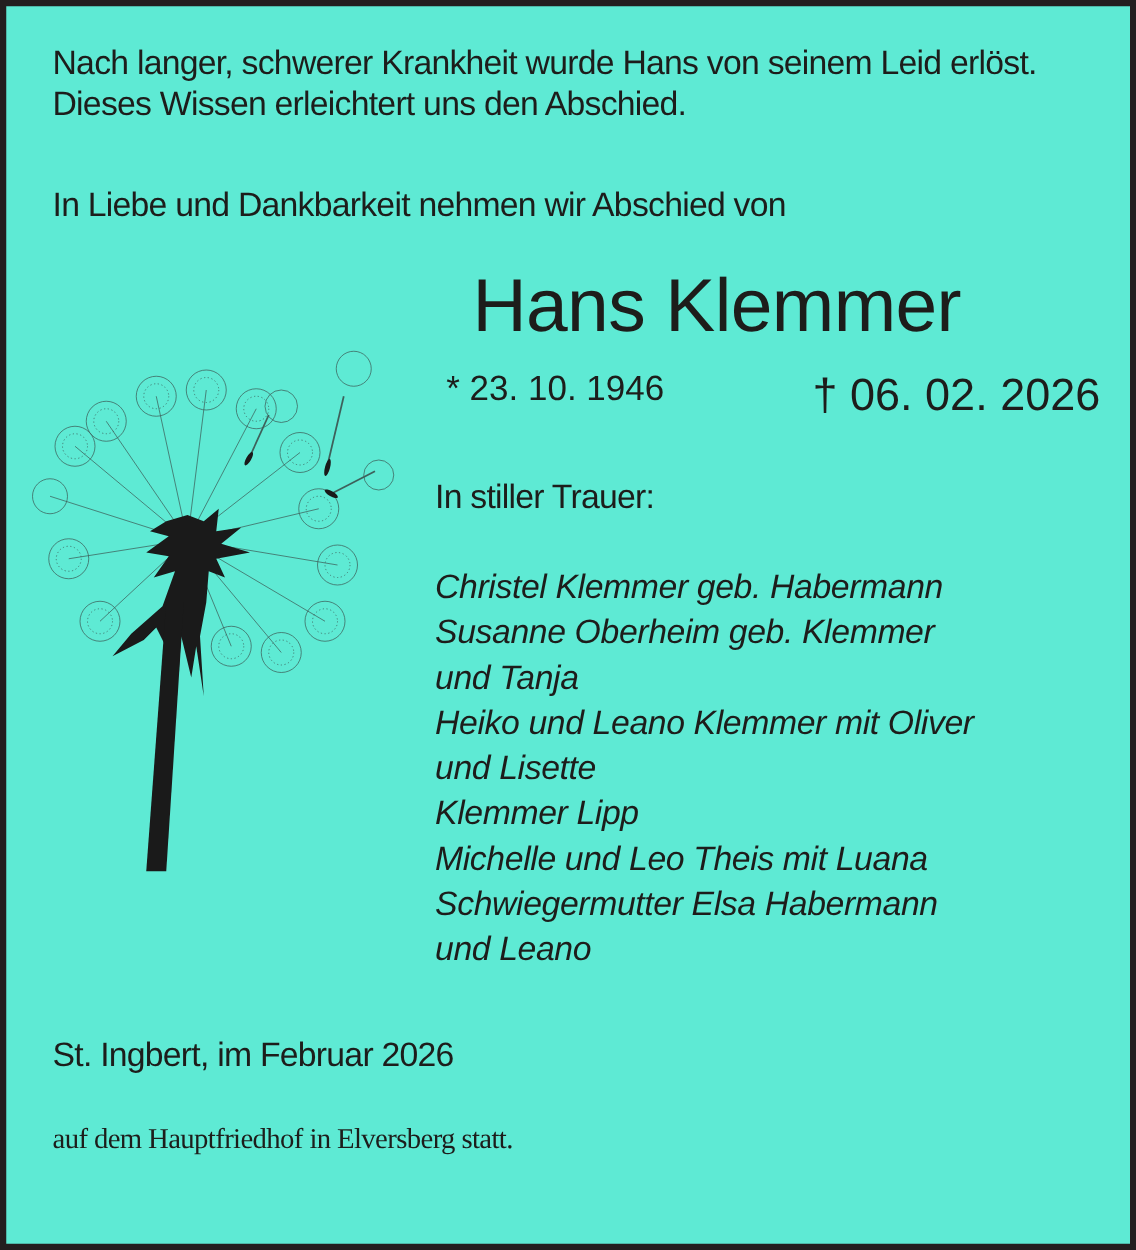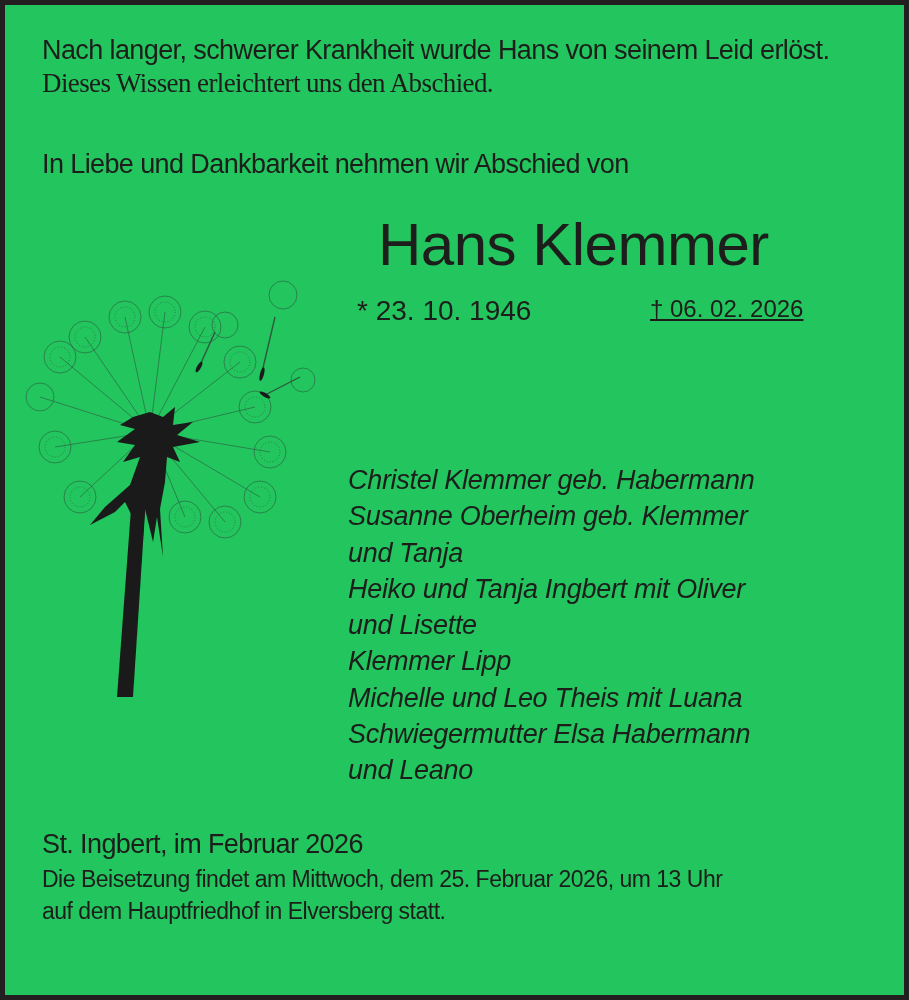--- a/index.html
+++ b/index.html
@@ -1,34 +1,34 @@
 <!DOCTYPE html>
 <html><head>
   <meta charset="utf-8">
   <style>
     html, body { margin: 0; padding: 0; }
     body { width: 909px; height: 1000px; background: #231f20; position: relative; overflow: hidden; }
     .card {
       position: absolute; left: 5px; top: 5px; width: 899px; height: 990px;
-      background: #22c55e; color: #1d1d1b;
+      background: #5eead4; color: #1d1d1b;
       font-family: "Liberation Sans", sans-serif;
     }
     .t { position: absolute; white-space: nowrap; font-size: 27px; letter-spacing: -0.6px; transform-origin: 0 0; }
     .intro1 { left: 37px; top: 30px; }
-    .intro2 { left: 37px; top: 63px; font-family: Liberation Serif, serif; }
+    .intro2 { left: 37px; top: 63px; }
     .intro3 { left: 37px; top: 144px; }
     .name { left: 373px; top: 205px; font-size: 60px; font-weight: normal; letter-spacing: -0.5px; }
     .birth { left: 352px; top: 290px; font-size: 28px; letter-spacing: 0; }
-    .death { left: 645px; top: 290px; font-size: 24px; letter-spacing: 0; text-decoration: underline; }
+    .death { left: 645px; top: 290px; font-size: 36px; letter-spacing: 0; }
     .mourn-title { left: 343px; top: 377px; font-size: 27px; }
-    .mourners { position: absolute; left: 343px; top: 457px; margin: 0; padding: 0; list-style: none; }
+    .mourners { position: absolute; left: 343px; top: 446px; margin: 0; padding: 0; list-style: none; }
     .mourners li { font-size: 27px; font-style: italic; line-height: 36.3px; white-space: nowrap; letter-spacing: -0.3px; }
     .place { left: 37px; top: 824px; }
     .burial1 { left: 37px; top: 861px; font-size: 23px; letter-spacing: -0.5px; }
-    .burial2 { left: 37px; top: 893px; font-size: 23px; letter-spacing: -0.5px; }
+    .burial2 { left: 37px; top: 893px; font-size: 23px; letter-spacing: -0.5px; font-family: Liberation Serif, serif; }
     .undertaker { left: 37px; top: 935px; font-size: 23px; letter-spacing: -0.5px; }
     .dandelion { position: absolute; left: 20px; top: 272px; width: 320px; height: 425px; }
   </style>
 </head>
 <body>
 
 <div class="card">
   <div class="t intro1">Nach langer, schwerer Krankheit wurde Hans von seinem Leid erlöst.</div>
   <div class="t intro2">Dieses Wissen erleichtert uns den Abschied.</div>
   <div class="t intro3">In Liebe und Dankbarkeit nehmen wir Abschied von</div>
@@ -100,28 +100,28 @@
     <path d="M125 135 L108 140 L95 148 L110 152 L92 165 L110 168 L98 185 L115 180 L105 208 L80 230 L65 248 L90 235 L100 225 L110 245 L118 260 L120 232 L128 265 L132 240 L138 280 L135 232 L140 205 L142 180 L155 185 L148 170 L175 165 L152 158 L168 145 L148 148 L150 130 L138 140 Z" fill="#1a1a1a"></path>
 
     <path d="M108 205 L122 205 L108 420 L92 420 Z" fill="#1a1a1a"></path>
     <g fill="#1a1a1a">
       <ellipse cx="237" cy="97" rx="2" ry="7" transform="rotate(15 237 97)"></ellipse>
       <ellipse cx="174" cy="90" rx="2" ry="6" transform="rotate(30 174 90)"></ellipse>
       <ellipse cx="240" cy="118" rx="2" ry="6" transform="rotate(-60 240 118)"></ellipse>
     </g>
   </svg>
 
+  <div class="t mourn-title">In stiller Trauer:</div>
   <ul class="mourners">
     <li>Christel Klemmer geb. Habermann</li>
     <li>Susanne Oberheim geb. Klemmer</li>
     <li>und Tanja</li>
-    <li>Heiko und Tanja Ingbert mit Oliver</li>
+    <li>Heiko und Leano Klemmer mit Oliver</li>
     <li>und Lisette</li>
     <li>Klemmer Lipp</li>
     <li>Michelle und Leo Theis mit Luana</li>
     <li>Schwiegermutter Elsa Habermann</li>
     <li>und Leano</li>
   </ul>
 
   <div class="t place">St. Ingbert, im Februar 2026</div>
-  <div class="t burial1">Die Beisetzung findet am Mittwoch, dem 25. Februar 2026, um 13 Uhr</div>
   <div class="t burial2">auf dem Hauptfriedhof in Elversberg statt.</div>
 </div>
 
 </body></html>

